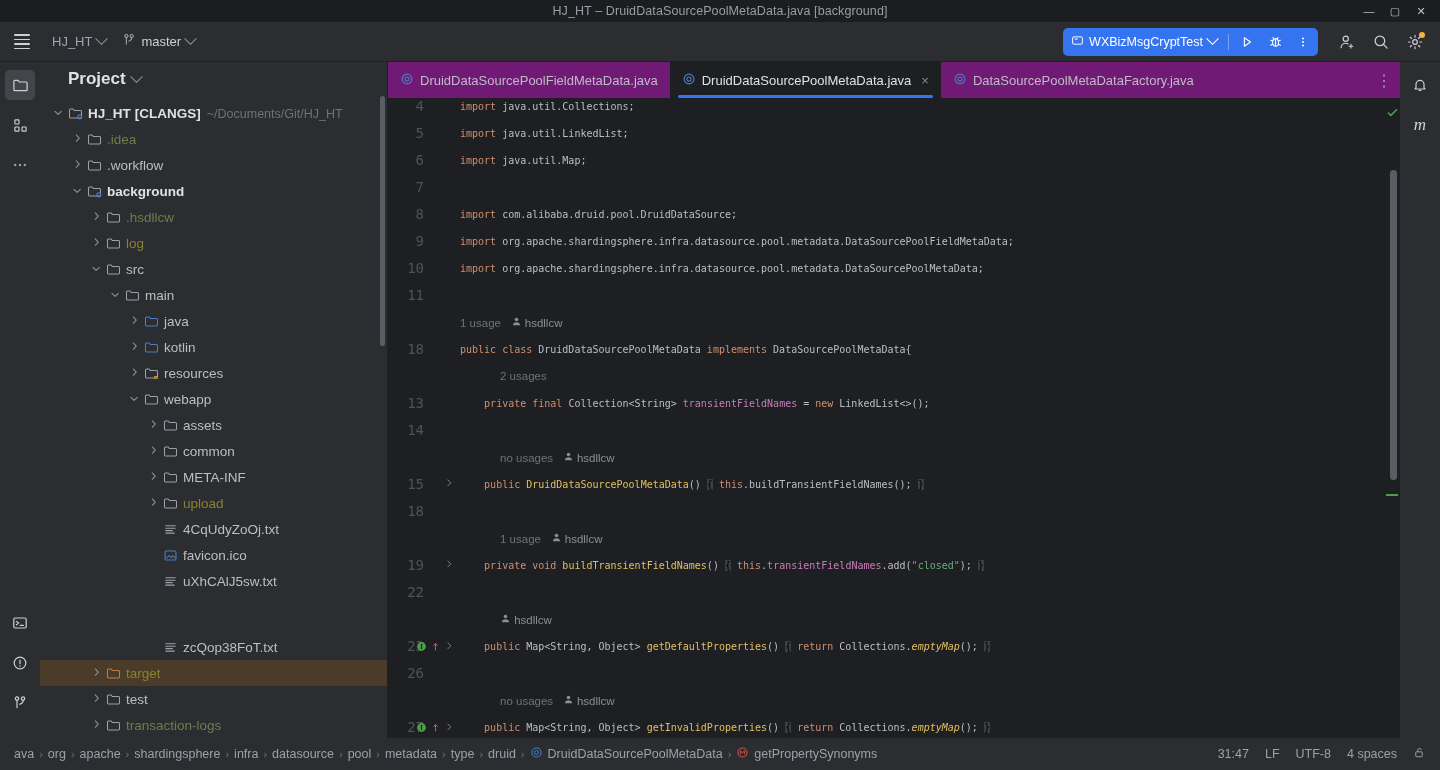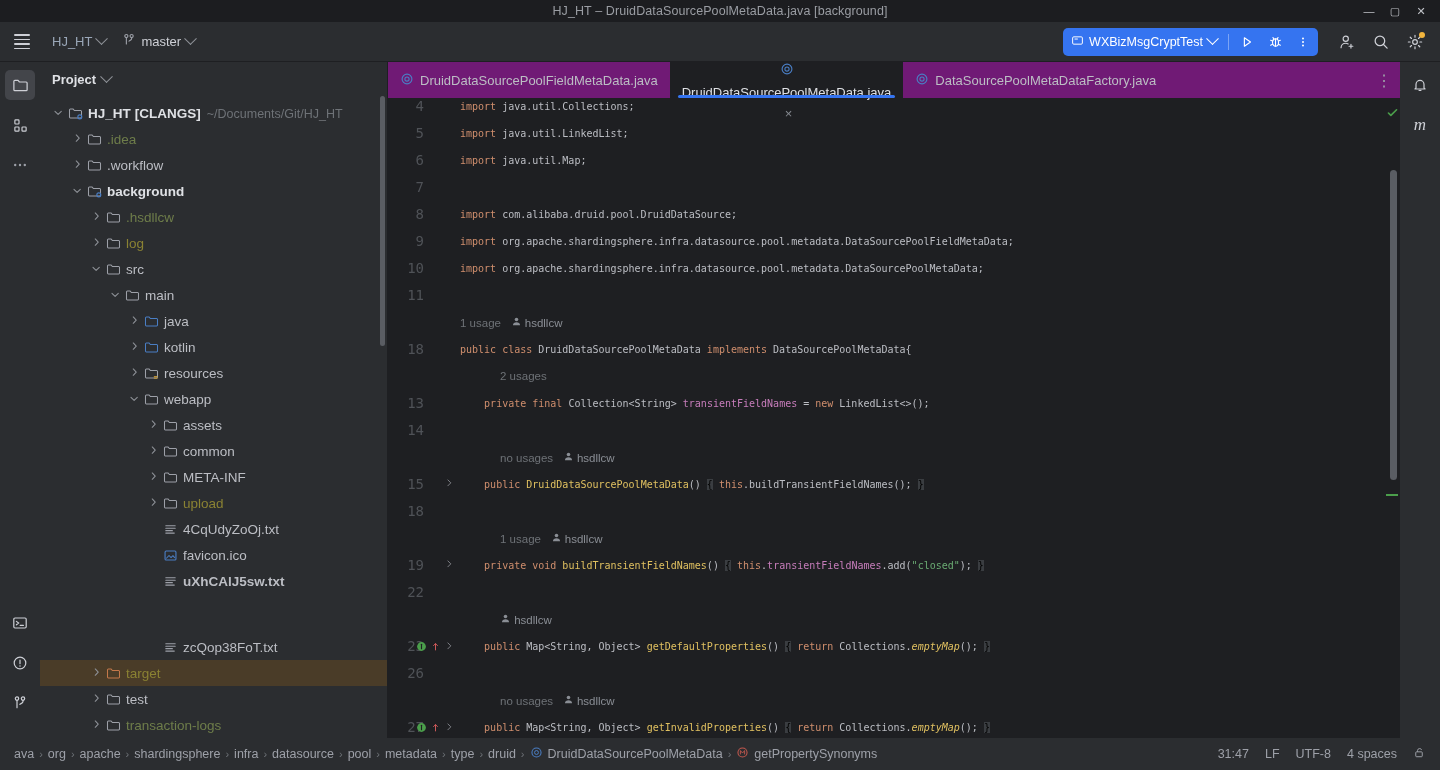--- a/index.html
+++ b/index.html
@@ -59,40 +59,40 @@
           align-items: center; padding-top: 8px; flex: 0 0 40px; }
   .rail-btn { width: 30px; height: 30px; margin-bottom: 10px; border-radius: 5px;
               display: flex; align-items: center; justify-content: center; color: #ced0d6; }
   .rail-btn.active { background: #43454a; }
   .rail-bottom { margin-top: auto; padding-bottom: 10px; display: flex; flex-direction: column; align-items: center; }
 
   
   .project { width: 348px; background: #2b2d30; display: flex; flex-direction: column;
              flex: 0 0 348px; border-right: 1px solid #1e1f22; position: relative; }
   .project-header { height: 34px; display: flex; align-items: center; padding: 0 12px; gap: 6px; }
-  .project-header .lbl { font-size: 13px; color: #dfe1e5; font-weight: bold; }
+  .project-header .lbl { font-size: 17px; color: #dfe1e5; font-weight: bold; margin-left: 16px; }
   .tree { flex: 1; overflow: hidden; padding-top: 4px; position: relative; }
   .row { height: 26px; display: flex; align-items: center; font-size: 13.5px;
          color: #bcbec4; white-space: nowrap; padding-right: 8px; }
   .row.sel { background: #4a3c28; }
   .arrow { width: 14px; flex: 0 0 14px; display: flex; align-items: center; justify-content: center; }
   .arrow svg { display: block; }
   .ficon { width: 18px; flex: 0 0 18px; margin-right: 4px; display: flex; align-items: center; justify-content: center; }
   .rowtext { display: flex; align-items: baseline; gap: 6px; }
   .bold { font-weight: bold; color: #dfe1e5; }
   .path { color: #6e7277; font-size: 12.5px; }
   .tree-scroll { position: absolute; right: 2px; top: 34px; width: 5px; height: 250px;
                  background: #5a5d63; border-radius: 3px; }
 
   
   .editor { flex: 1; display: flex; flex-direction: column; background: #1e1f22; min-width: 0; position: relative; }
   .tabs { height: 36px; background: #701a75; display: flex; align-items: stretch; flex: 0 0 36px; }
   .tab { display: flex; align-items: center; gap: 6px; padding: 0 12px; font-size: 13px;
          color: #bcbec4; position: relative; white-space: nowrap; }
-  .tab.active { background: #1e1f22; color: #dfe1e5; flex-direction: column; }
+  .tab.active { background: #1e1f22; color: #dfe1e5; }
   .tab.active::after { content: ""; position: absolute; left: 8px; right: 8px; bottom: 0;
                        height: 3px; background: #3574f0; border-radius: 2px; }
   .tab .x { color: #868a91; font-size: 13px; margin-left: 4px; }
   .tabs-more { margin-left: auto; width: 32px; display: flex; align-items: center; justify-content: center; color: #9da0a8; }
 
   .code-area { flex: 1; display: flex; position: relative; overflow: hidden; font-family: "DejaVu Sans Mono", monospace; }
   .gutter { width: 70px; flex: 0 0 70px; padding-top: 4px; position: relative; }
   .codewrap { flex: 1; position: relative; overflow: hidden; padding-top: 4px; }
   .ln { position: absolute; right: 34px; font-size: 14px; color: #4f5257; text-align: right; }
   .gmark { position: absolute; }
@@ -541,21 +541,21 @@
             </span>
           </div>
           <div class="row" style="padding-left: 107px;">
             <span class="arrow"></span>
             <span class="ficon">
               <svg width="15" height="15" viewBox="0 0 16 16">
                 <path d="M3 4h10M3 6.6h10M3 9.2h7M3 11.8h9" stroke="#9da0a8" stroke-width="1.2" stroke-linecap="round"></path>
               </svg>
             </span>
             <span class="rowtext">
-              <span style="color: rgb(188, 190, 196); font-weight: bold;">uXhCAlJ5sw.txt</span>
+              <span style="color: rgb(188, 190, 196);">uXhCAlJ5sw.txt</span>
             </span>
           </div>
           <div class="row" style="padding-left: 107px; margin-top: 40px;">
             <span class="arrow"></span>
             <span class="ficon">
               <svg width="15" height="15" viewBox="0 0 16 16">
                 <path d="M3 4h10M3 6.6h10M3 9.2h7M3 11.8h9" stroke="#9da0a8" stroke-width="1.2" stroke-linecap="round"></path>
               </svg>
             </span>
             <span class="rowtext">

